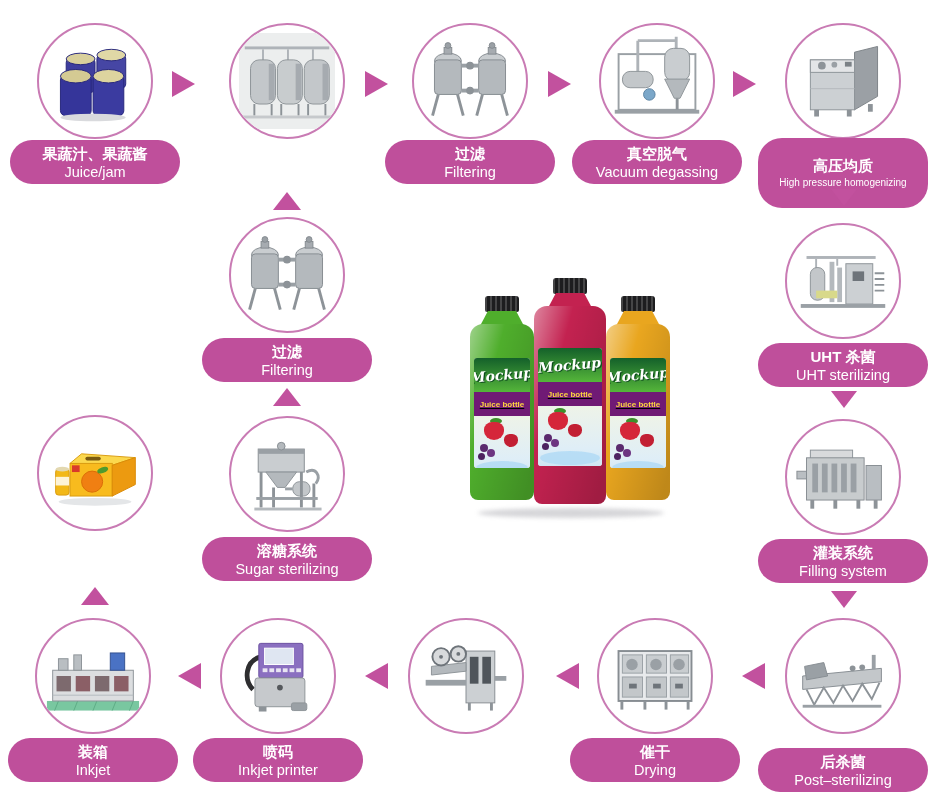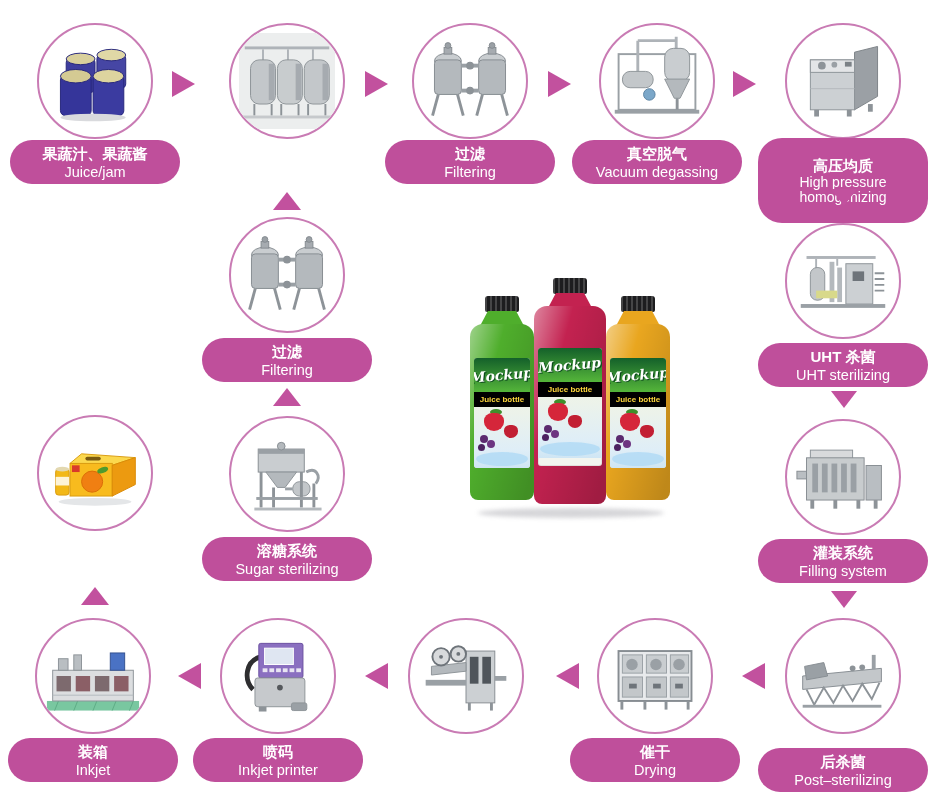--- a/index.html
+++ b/index.html
@@ -10,21 +10,21 @@
         background:#fff;box-sizing:border-box;display:flex;align-items:center;justify-content:center;
         overflow:hidden;}
   .circ svg{display:block;}
   
   .pill{position:absolute;width:170px;min-height:44px;border-radius:24px;background:#bf4f9b;
         color:#fff;display:flex;flex-direction:column;justify-content:center;align-items:center;
         text-align:center;padding:3px 8px;box-sizing:border-box;}
   .pill .zh{font-size:15px;font-weight:bold;line-height:19px;white-space:nowrap;}
   .pill .en{font-size:14.5px;line-height:18px;}
   .pill.tall{min-height:48px;padding:18px 8px;}
-  .pill.tall .en{font-size:14px;line-height:15px;max-width:128px;}
+  .pill.tall .en{font-size:10px;line-height:15px;max-width:128px;}
   
   .arr{position:absolute;width:0;height:0;}
   .arr-r{border-top:13px solid transparent;border-bottom:13px solid transparent;border-left:23px solid #c2519e;}
   .arr-l{border-top:13px solid transparent;border-bottom:13px solid transparent;border-right:23px solid #c2519e;}
   .arr-d{border-left:13px solid transparent;border-right:13px solid transparent;border-top:17px solid #c2519e;}
   .arr-u{border-left:14px solid transparent;border-right:14px solid transparent;border-bottom:18px solid #c2519e;}
   
   .bottles{position:absolute;left:470px;top:274px;width:202px;height:244px;}
   .bottle{position:absolute;}
   .bottle .cap{position:absolute;top:0;left:50%;transform:translateX(-50%);width:34px;height:16px;
@@ -32,21 +32,21 @@
                background-image:repeating-linear-gradient(90deg,rgba(255,255,255,.18) 0 2px,rgba(0,0,0,0) 2px 5px);}
   .bottle .neck{position:absolute;top:15px;left:50%;transform:translateX(-50%);width:44px;height:15px;
                 background:var(--bc);clip-path:polygon(18% 0,82% 0,100% 100%,0 100%);}
   .bottle .body{position:absolute;top:28px;left:0;right:0;bottom:6px;border-radius:13px 13px 8px 8px;
                 background:linear-gradient(105deg,rgba(255,255,255,.45),rgba(255,255,255,0) 32%,rgba(0,0,0,.18) 92%),var(--bc);}
   .bottle .label{position:absolute;top:62px;left:4px;right:4px;height:110px;background:#f2f5ef;
                  border-radius:3px;overflow:hidden;box-shadow:0 0 0 1px rgba(0,0,0,.08) inset;}
   .label .ltop{height:34px;background:linear-gradient(#14602a,#55b53a);display:flex;align-items:center;justify-content:center;}
   .label .brand{color:#fff;font-style:italic;font-weight:bold;font-size:14px;transform:rotate(-5deg);
                 text-shadow:1px 1px 0 #0e4a1e;font-family:"DejaVu Serif","Liberation Serif",serif;white-space:nowrap;}
-  .label .band{height:15px;background:#000000;display:flex;align-items:center;justify-content:center;}
+  .label .band{height:24px;background:#701a75;display:flex;align-items:center;justify-content:center;text-decoration:underline;}
   .label .band span{color:#ffd83e;font-size:8px;font-weight:bold;white-space:nowrap;}
   .label .fruit-area{position:relative;height:61px;
                 background:linear-gradient(#eef3e8 0%,#dfeef7 70%,#cfe6f4 100%);}
   .f{position:absolute;border-radius:50%;}
   .f.straw1{left:10px;top:6px;width:20px;height:18px;background:#d5263a;border-radius:50% 50% 60% 60%;}
   .f.straw2{left:30px;top:18px;width:14px;height:13px;background:#c21f33;border-radius:50% 50% 60% 60%;}
   .f.leaf{left:16px;top:2px;width:12px;height:6px;background:#3f8f2b;border-radius:50%;}
   .f.grape1{left:6px;top:28px;width:8px;height:8px;background:#5b2a6e;}
   .f.grape2{left:13px;top:33px;width:8px;height:8px;background:#6d3581;}
   .f.grape3{left:4px;top:37px;width:7px;height:7px;background:#4c2260;}

